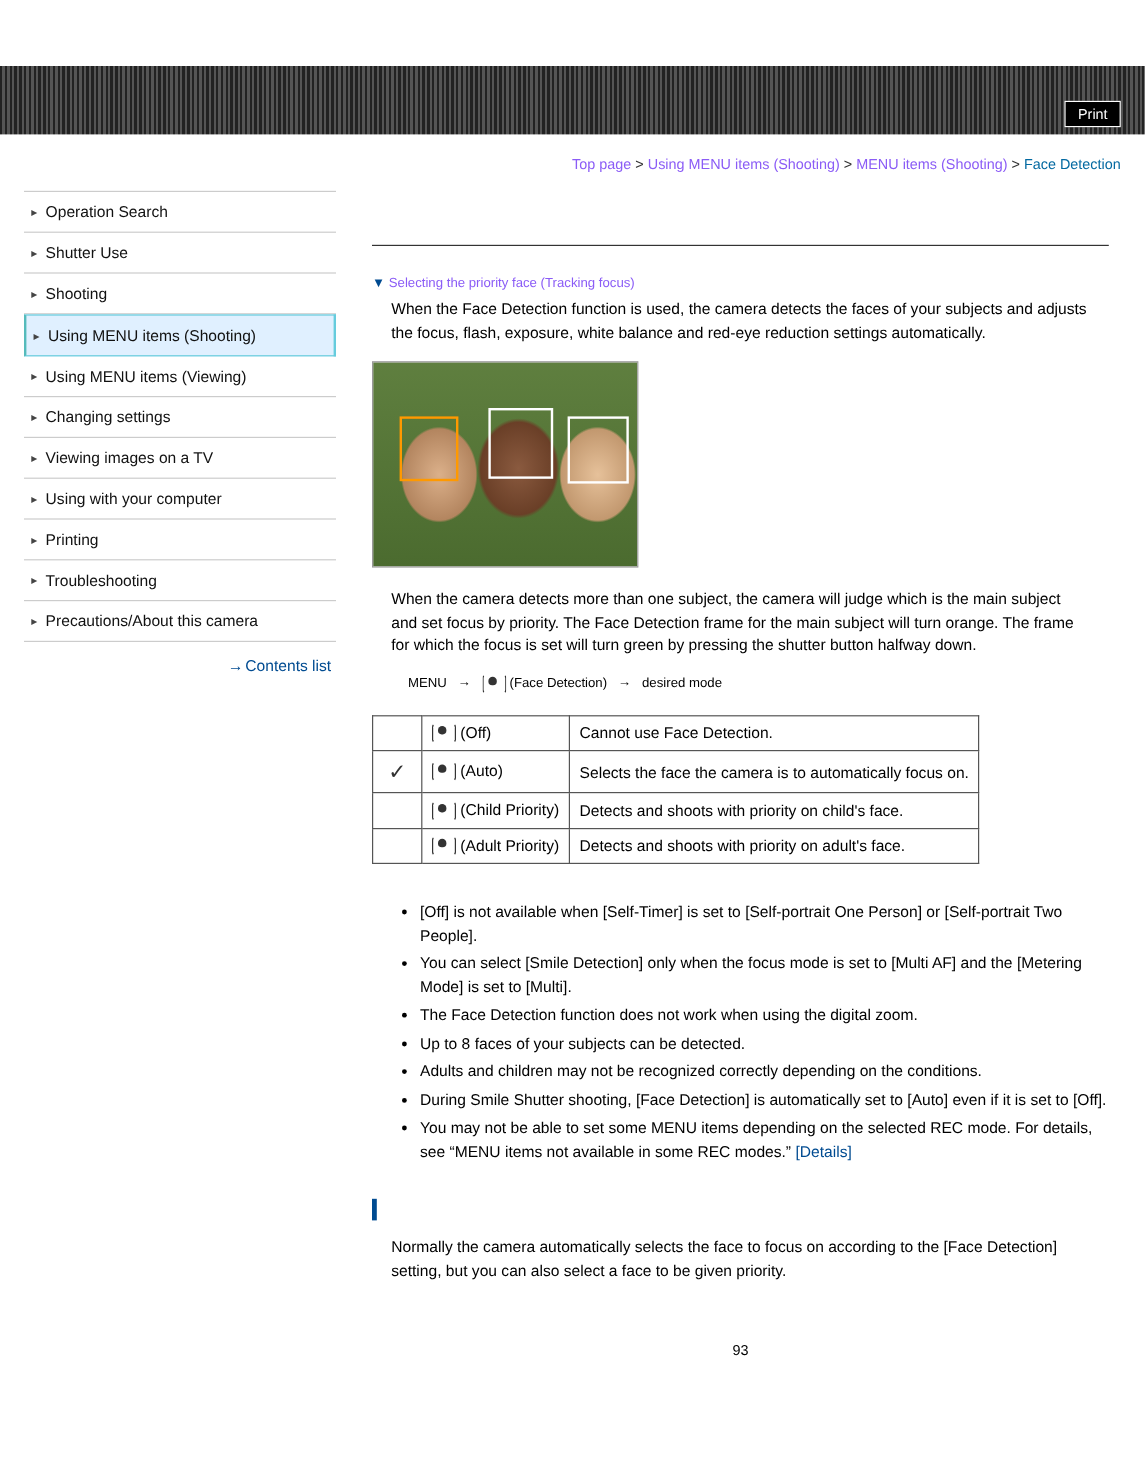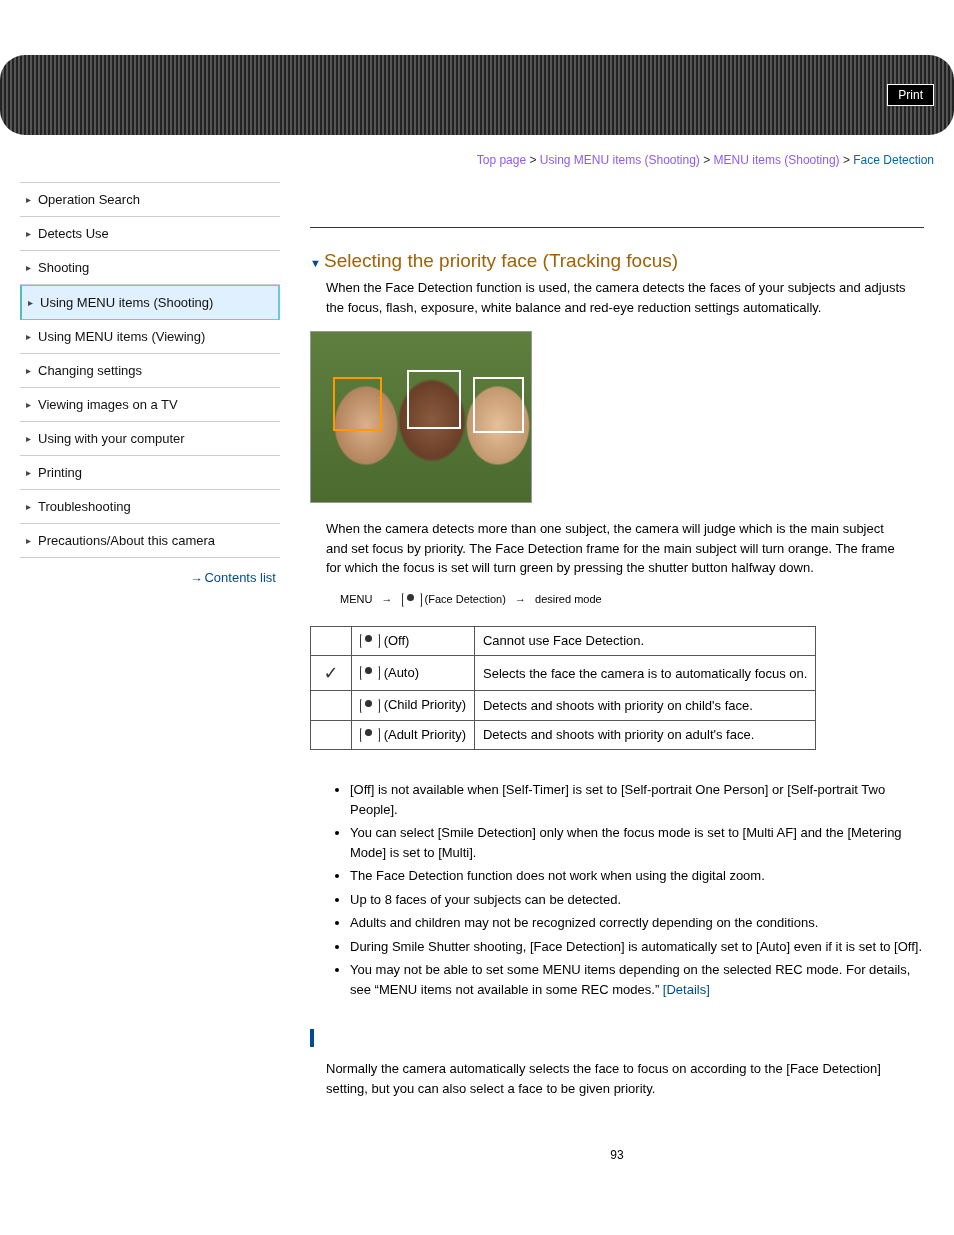--- a/index.html
+++ b/index.html
@@ -4,25 +4,24 @@
 <style>
   body {
     margin: 0;
     font-family: Arial, Helvetica, sans-serif;
     font-size: 13px;
     color: #000;
     background: #fff;
     width: 954px;
   }
   .header-bar {
-    height: 80px;
+    height: 57px;
     background: repeating-linear-gradient(90deg, #222 0, #222 2px, #555 2px, #555 4px);
     position: relative;
     margin-top: 55px;
-    border-radius: 25px;
   }
   .print-btn {
     position: absolute;
     right: 20px;
     top: 29px;
     background: #000;
     color: #fff;
     border: 1px solid #fff;
     padding: 3px 10px;
     font-size: 12px;
@@ -80,22 +79,22 @@
   }
   .contents-list a { color: #004b91; text-decoration: none; }
   .arrow-right { color: #004b91; letter-spacing: -2px; }
   .main {
     flex: 1;
     padding-top: 60px;
     padding-right: 10px;
   }
   .rule { border-top: 1px solid #333; margin-bottom: 22px; }
   .toc-link {
-    color: #a16207;
-    font-size: 19px;
+    color: #8b5cf6;
+    font-size: 11px;
     text-decoration: none;
     display: inline-block;
     margin-bottom: 0;
   }
   .toc-link::before { content: "▼ "; color: #004b91; font-size: 11px; }
   .para { font-size: 13px; line-height: 1.5; margin: 6px 16px 14px; }
   .illus {
     width: 220px;
     height: 170px;
     border: 1px solid #999;
@@ -177,21 +176,21 @@
   <a href="#">Using MENU items (Shooting)</a>
   <span class="sep"> &gt; </span>
   <a href="#">MENU items (Shooting)</a>
   <span class="sep"> &gt; </span>
   <span class="current">Face Detection</span>
 </div>
 
 <div class="container">
   <div class="sidebar">
     <div class="sidebar-item">Operation Search</div>
-    <div class="sidebar-item">Detects Use</div>
+    <div class="sidebar-item">Shutter Use</div>
     <div class="sidebar-item">Shooting</div>
     <div class="sidebar-item active">Using MENU items (Shooting)</div>
     <div class="sidebar-item">Using MENU items (Viewing)</div>
     <div class="sidebar-item">Changing settings</div>
     <div class="sidebar-item">Viewing images on a TV</div>
     <div class="sidebar-item">Using with your computer</div>
     <div class="sidebar-item">Printing</div>
     <div class="sidebar-item">Troubleshooting</div>
     <div class="sidebar-item">Precautions/About this camera</div>
     <div class="contents-list">

